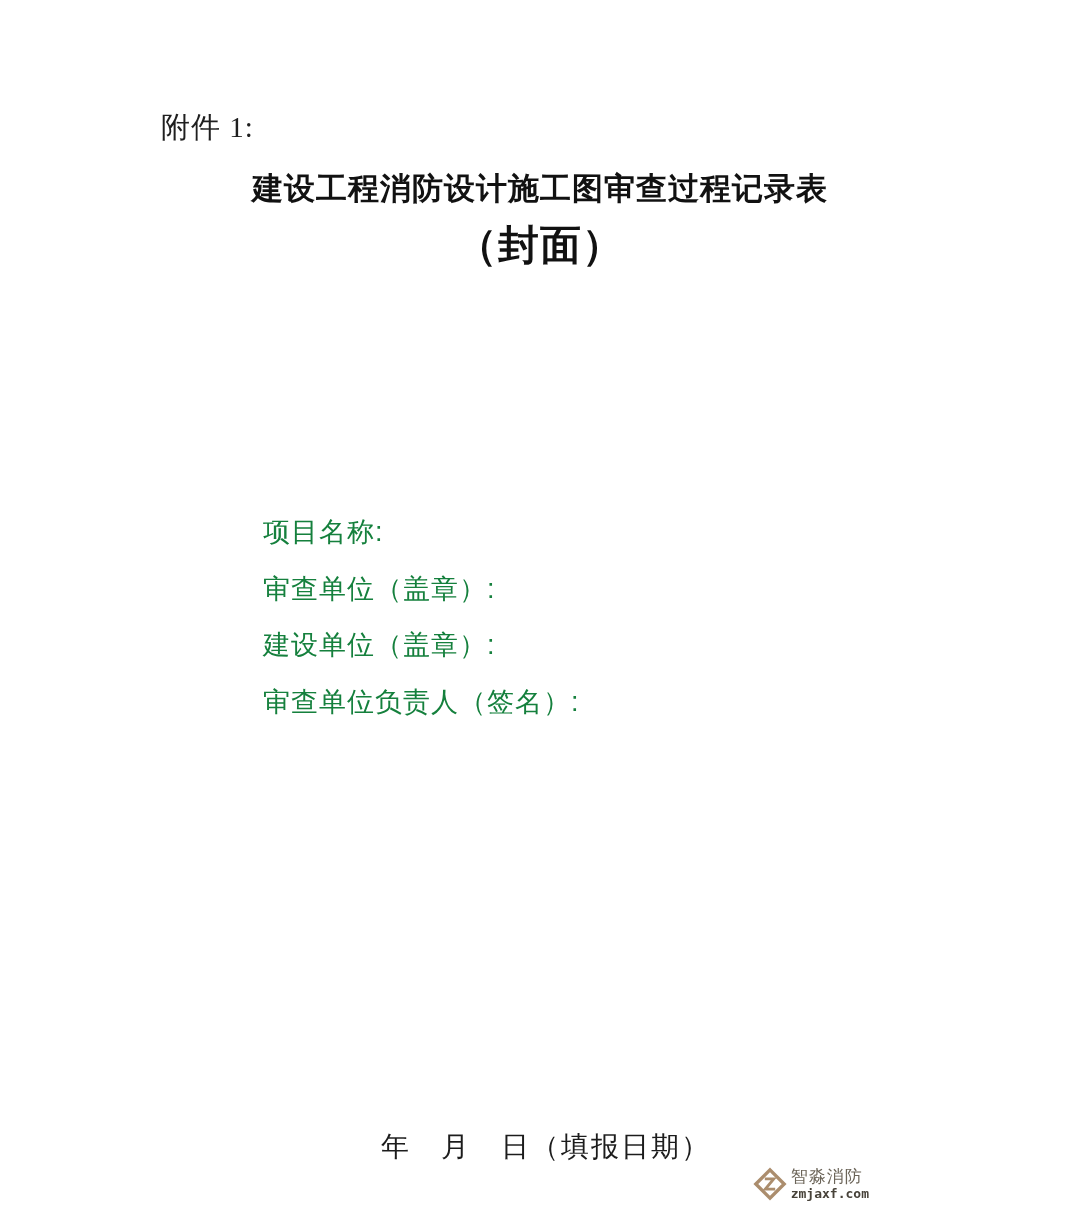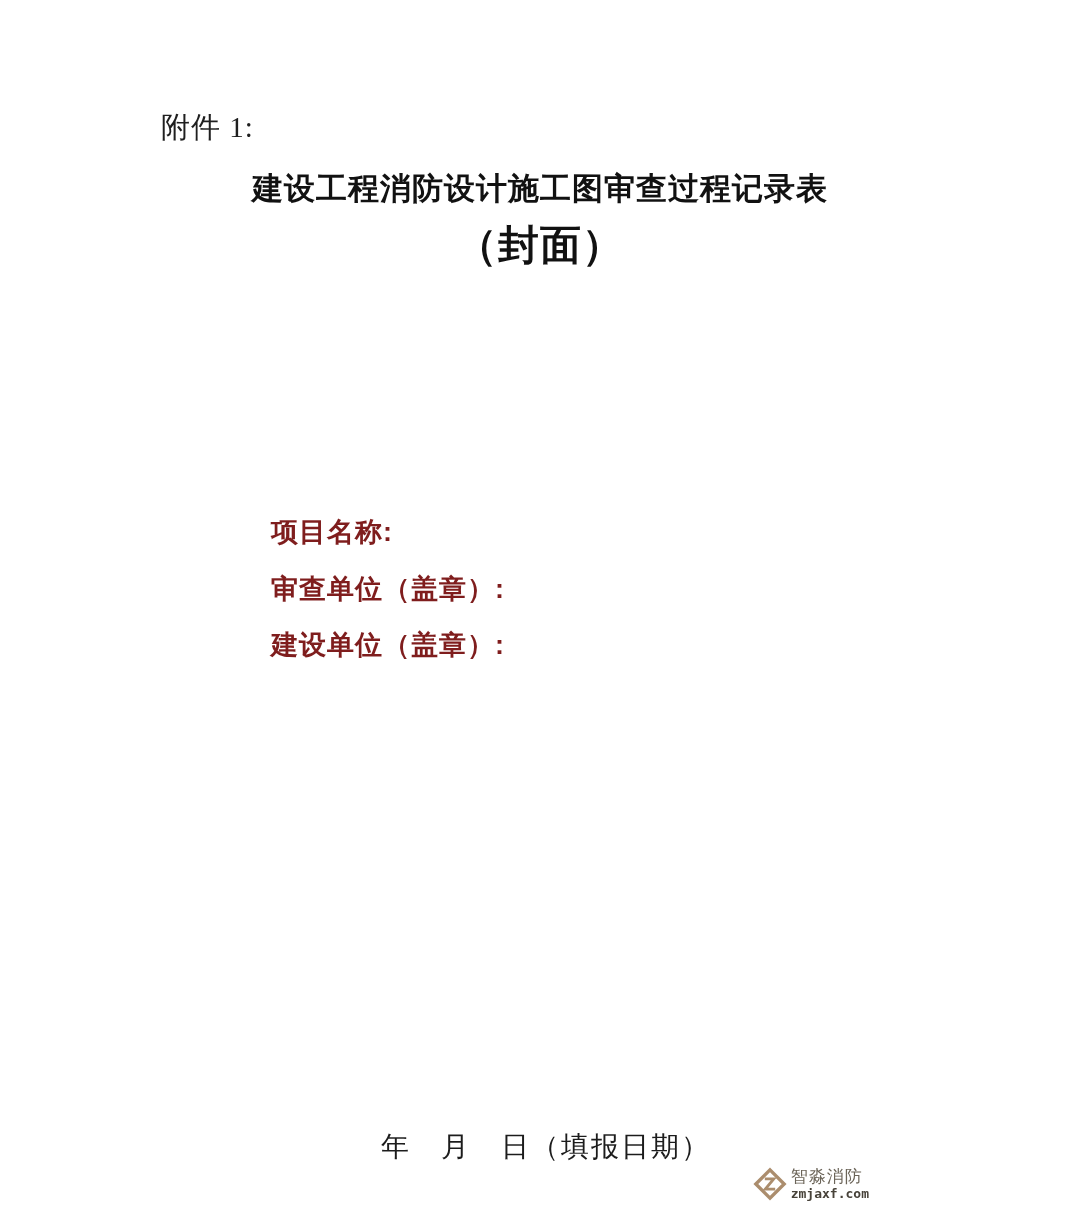--- a/index.html
+++ b/index.html
@@ -43,23 +43,22 @@
   .title-line2 {
     font-size: 41px;
     line-height: 57px;
     letter-spacing: 1px;
   }
   .fields-block {
     position: absolute;
     left: 263px;
     top: 504px;
     font-family: "Liberation Sans", sans-serif;
-    font-weight: bold;
-    color: #7f1d1d;
-    margin-left: 8px;
+    font-weight: normal;
+    color: #15803d;
   }
   .field-row {
     font-size: 27px;
     line-height: 56.5px;
     letter-spacing: 1px;
     white-space: pre;
   }
   .date-line {
     position: absolute;
     left: 10px;
@@ -114,20 +113,21 @@
 
   <div class="title-block">
     <div class="title-line1">建设工程消防设计施工图审查过程记录表</div>
     <div class="title-line2">（封面）</div>
   </div>
 
   <div class="fields-block">
     <div class="field-row">项目名称:</div>
     <div class="field-row">审查单位（盖章）:</div>
     <div class="field-row">建设单位（盖章）:</div>
+    <div class="field-row">审查单位负责人（签名）:</div>
   </div>
 
   <div class="date-line">年　月　日（填报日期）</div>
 
   <div class="watermark">
     <svg class="logo" viewBox="0 0 36 36">
       <path d="M18 3 L33 18 L18 33 L3 18 Z" fill="none" stroke="#ab8d6d" stroke-width="3.6" stroke-linejoin="miter"></path>
       <path d="M12.5 12.5 L22 12.5 L13 23.5 L23.5 23.5" fill="none" stroke="#ab8d6d" stroke-width="3" stroke-linejoin="miter"></path>
     </svg>
     <div class="wm-text">

